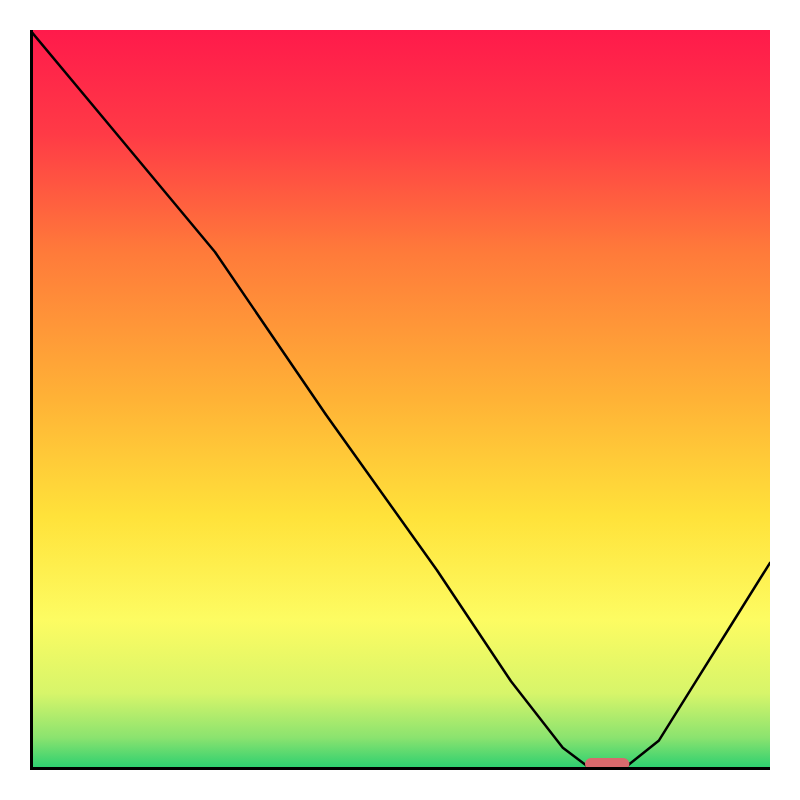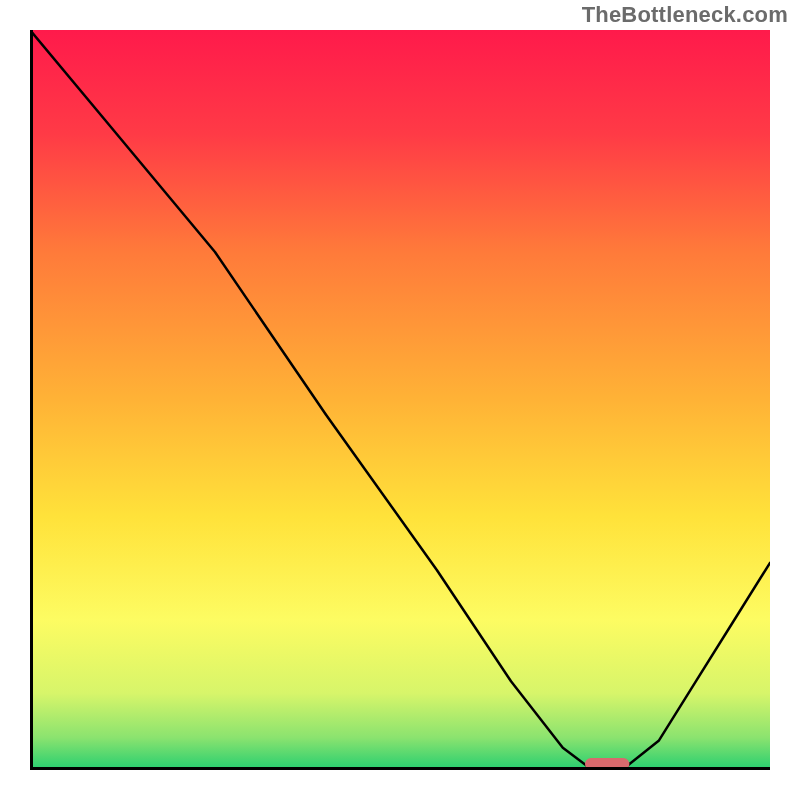--- a/index.html
+++ b/index.html
@@ -49,21 +49,20 @@
     fill: none;
     stroke-linejoin: round;
     stroke-linecap: round;
   }
 </style>
 </head>
 <body>
 
 <div class="wrap">
 
-  <div class="watermark">TheBottleneck.com</div>
 
   <div class="plot">
     <svg viewBox="0 0 740 740">
       <defs>
         <linearGradient id="bg-grad" x1="0" y1="0" x2="0" y2="1">
 
         <stop offset="0%" stop-color="#ff1a4b"></stop>
             <stop offset="14%" stop-color="#ff3a46"></stop>
             <stop offset="30%" stop-color="#ff7a3a"></stop>
             <stop offset="50%" stop-color="#ffb236"></stop>

